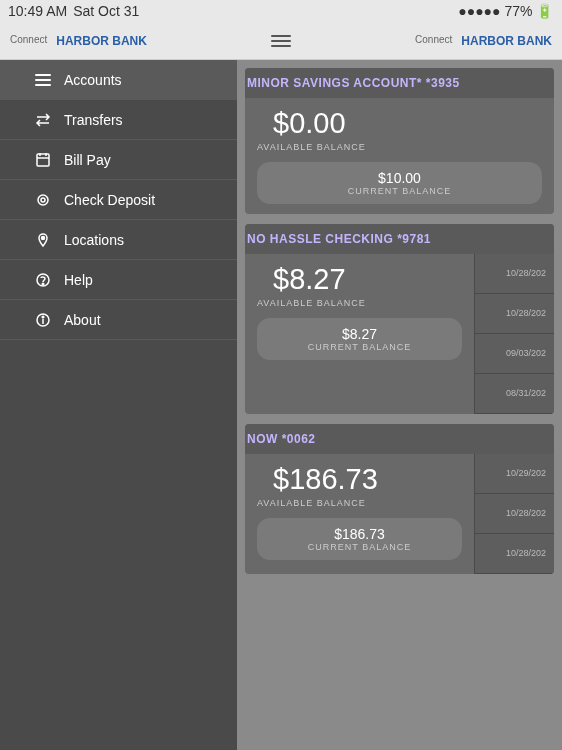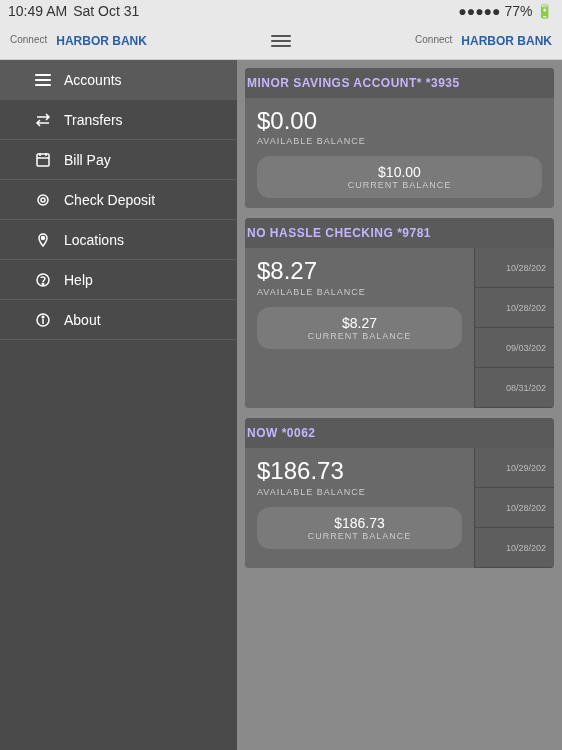--- a/index.html
+++ b/index.html
@@ -119,24 +119,25 @@
     }
     .account-body {
       display: flex;
       padding: 0;
     }
     .account-main {
       flex: 1;
       padding: 10px 12px;
     }
     .available-amount {
-      font-size: 24px;
+      font-size: 29px;
       font-weight: 300;
       color: #fff;
       line-height: 1.1;
+      margin-left: 16px;
     }
     .available-label {
       font-size: 9px;
       color: #ccc;
       letter-spacing: 1px;
       text-transform: uppercase;
       margin-top: 2px;
     }
     .current-balance-box {
       background: #7a7a7a;

